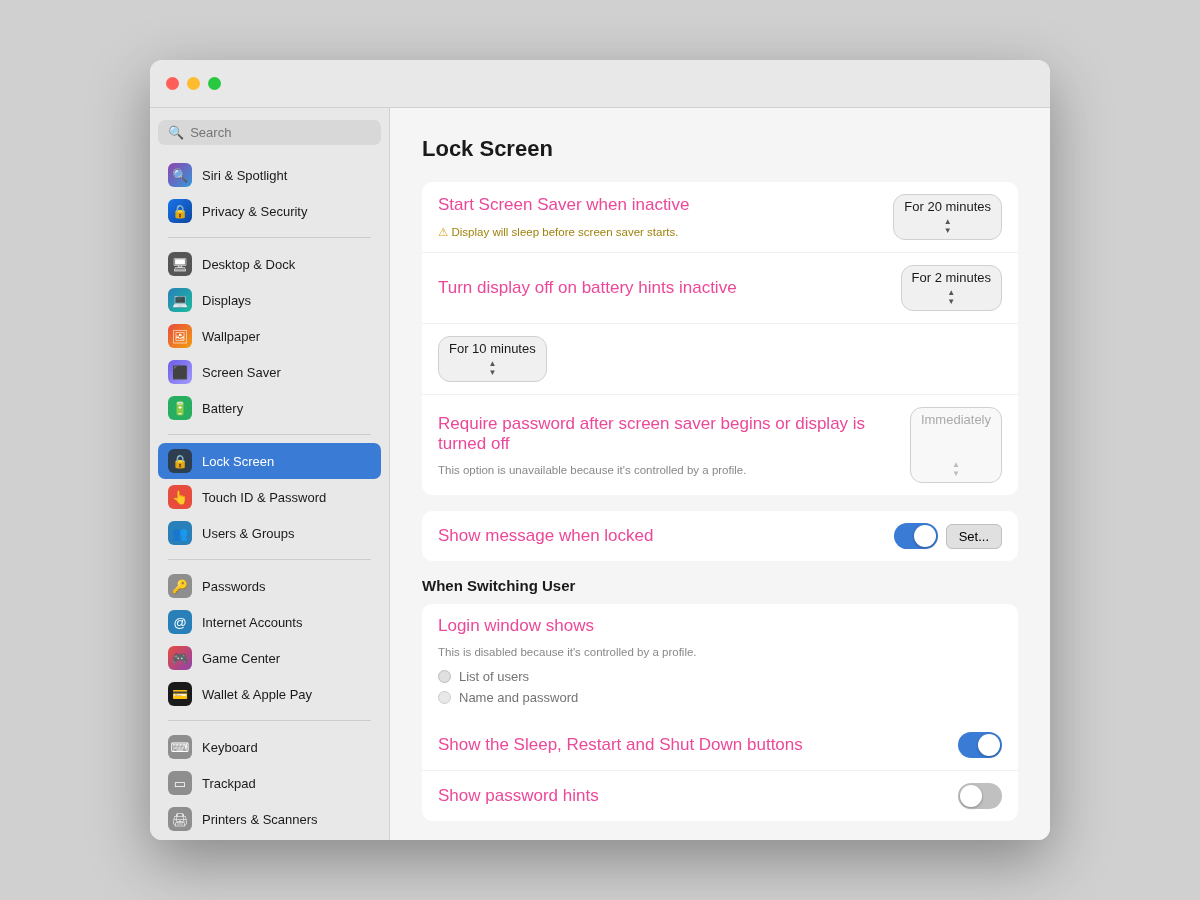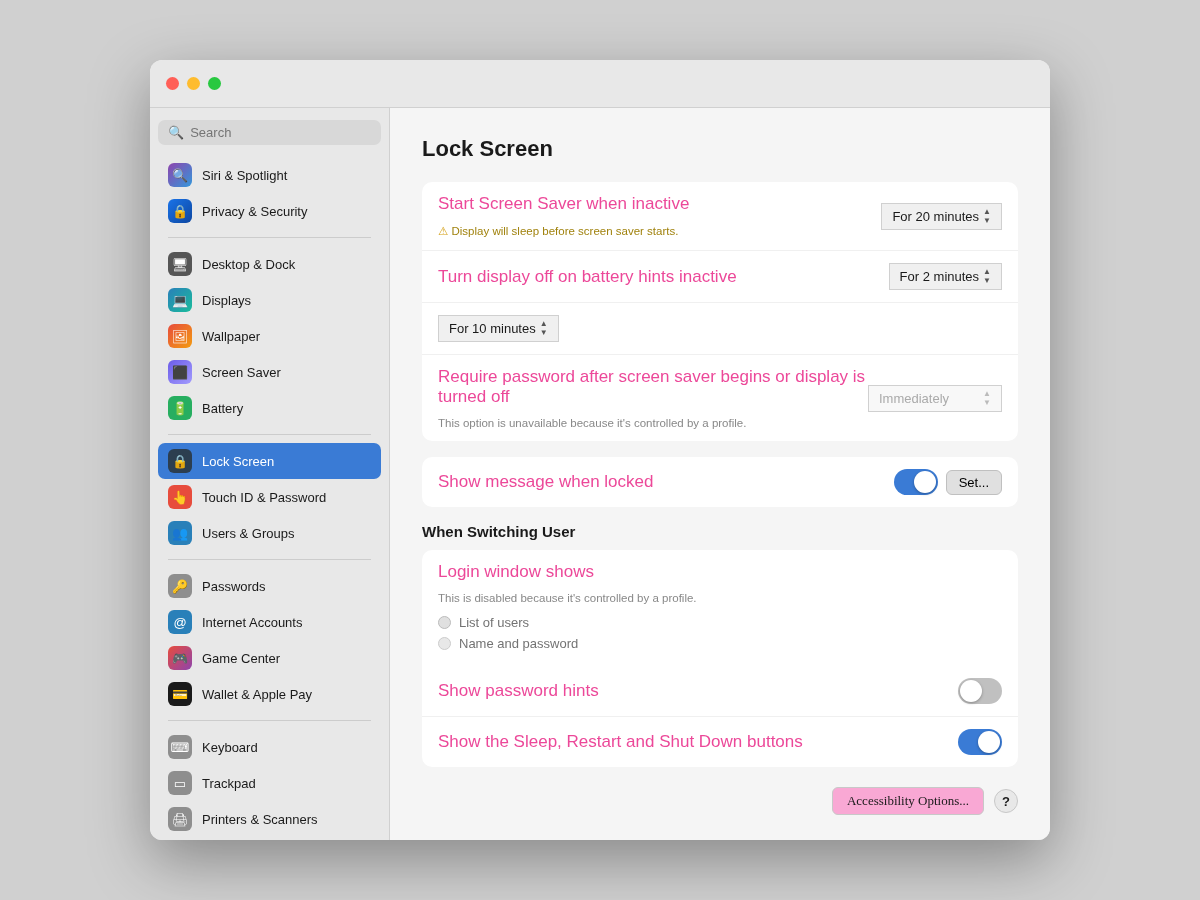--- a/index.html
+++ b/index.html
@@ -159,26 +159,27 @@
       display: flex;
       align-items: center;
       gap: 8px;
       flex-shrink: 0;
     }
     .stepper {
       display: flex;
       align-items: center;
       background: #f0f0f0;
       border: 1px solid #d0d0d0;
-      border-radius: 0;
+      border-radius: 12px;
       padding: 4px 10px;
       font-size: 13px;
       color: #1a1a1a;
       gap: 4px;
       cursor: pointer;
+      flex-direction: column;
     }
     .stepper-arrows {
       display: flex;
       flex-direction: column;
       gap: 1px;
     }
     .stepper-arrow {
       font-size: 8px;
       line-height: 1;
       color: #555;
@@ -489,35 +490,35 @@
             </div>
             <div class="radio-item">
               <div class="radio-circle" style="background: #e8e8e8; border-color: #ccc;"></div>
               <span class="disabled-text">Name and password</span>
             </div>
           </div>
         </div>
 
         <div class="settings-row">
           <div class="settings-row-left">
+            <div class="settings-row-label">Show the Sleep, Restart and Shut Down buttons</div>
+          </div>
+          <div class="settings-row-right">
+            <div class="toggle on">
+              <div class="toggle-knob"></div>
+            </div>
+          </div>
+        </div>
+
+        <div class="settings-row">
+          <div class="settings-row-left">
             <div class="settings-row-label">Show password hints</div>
           </div>
           <div class="settings-row-right">
             <div class="toggle off">
-              <div class="toggle-knob"></div>
-            </div>
-          </div>
-        </div>
-
-        <div class="settings-row">
-          <div class="settings-row-left">
-            <div class="settings-row-label">Show the Sleep, Restart and Shut Down buttons</div>
-          </div>
-          <div class="settings-row-right">
-            <div class="toggle on">
               <div class="toggle-knob"></div>
             </div>
           </div>
         </div>
       </div>
 
       <div class="bottom-bar">
         <button class="accessibility-button">Accessibility Options...</button>
         <div class="question-button">?</div>
       </div>

